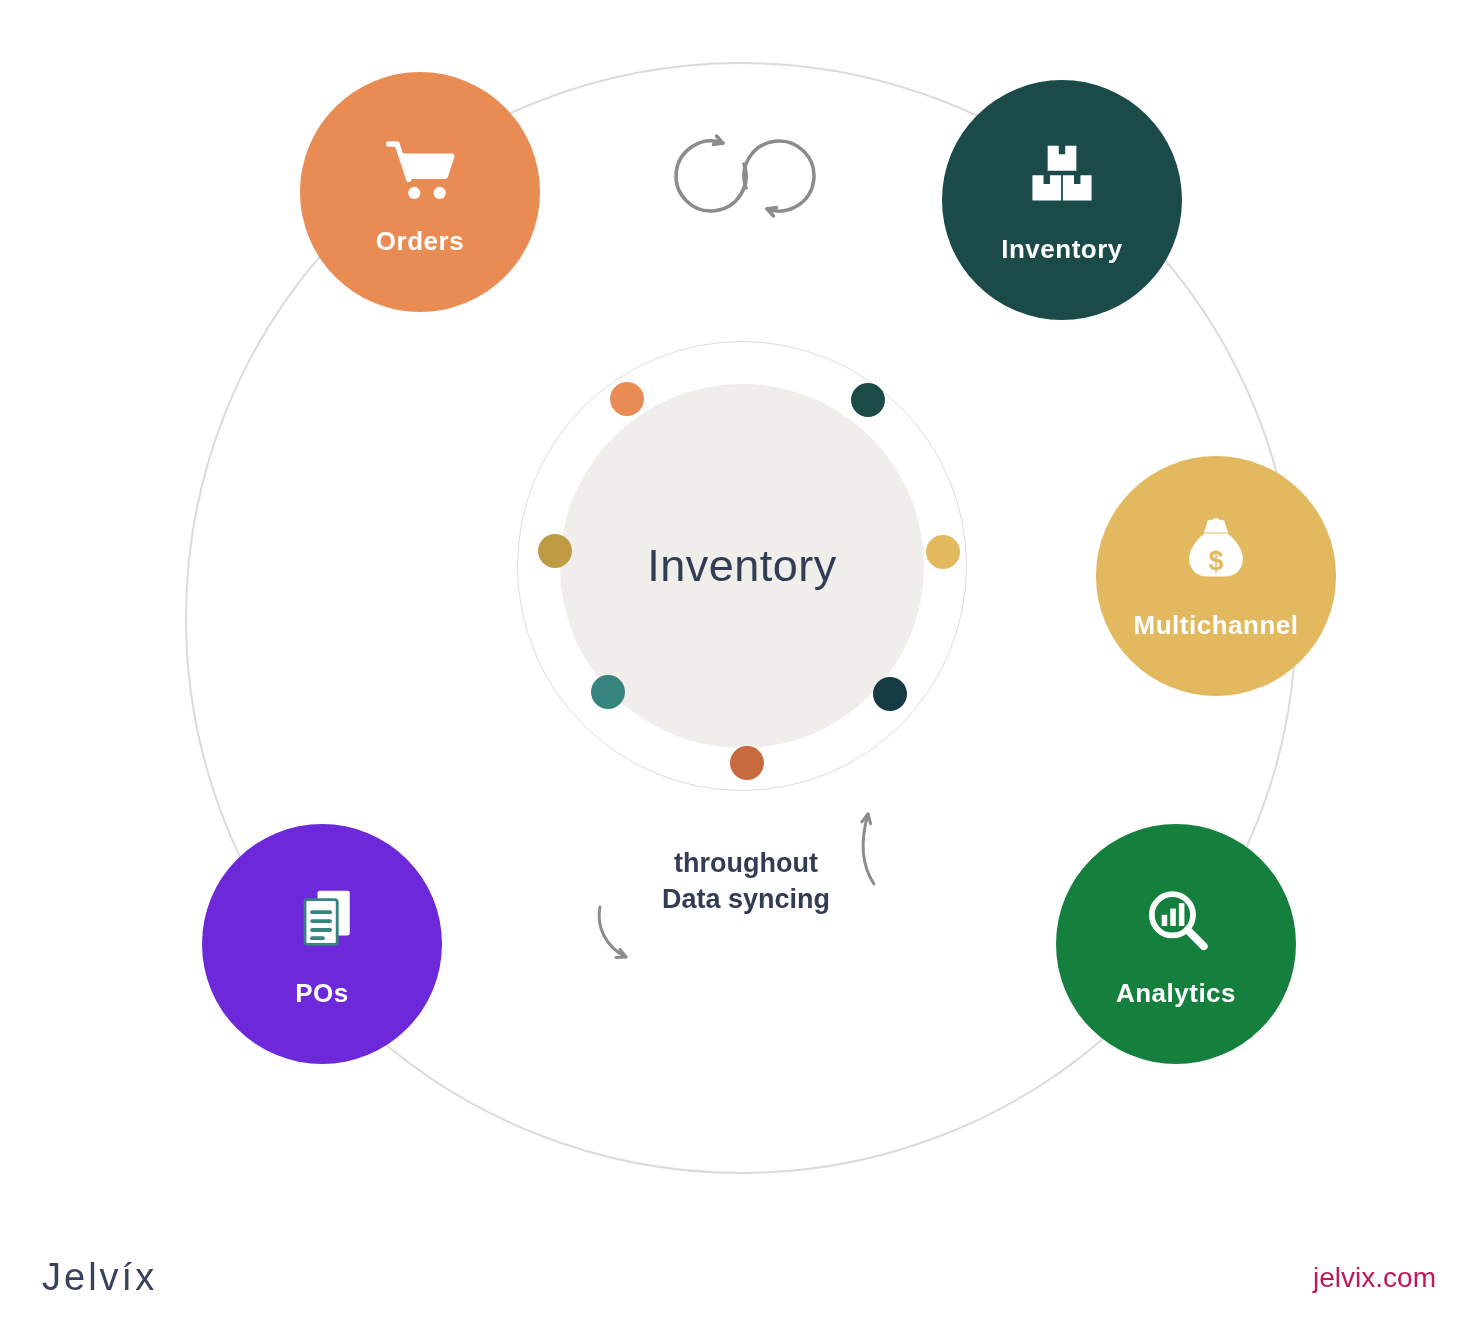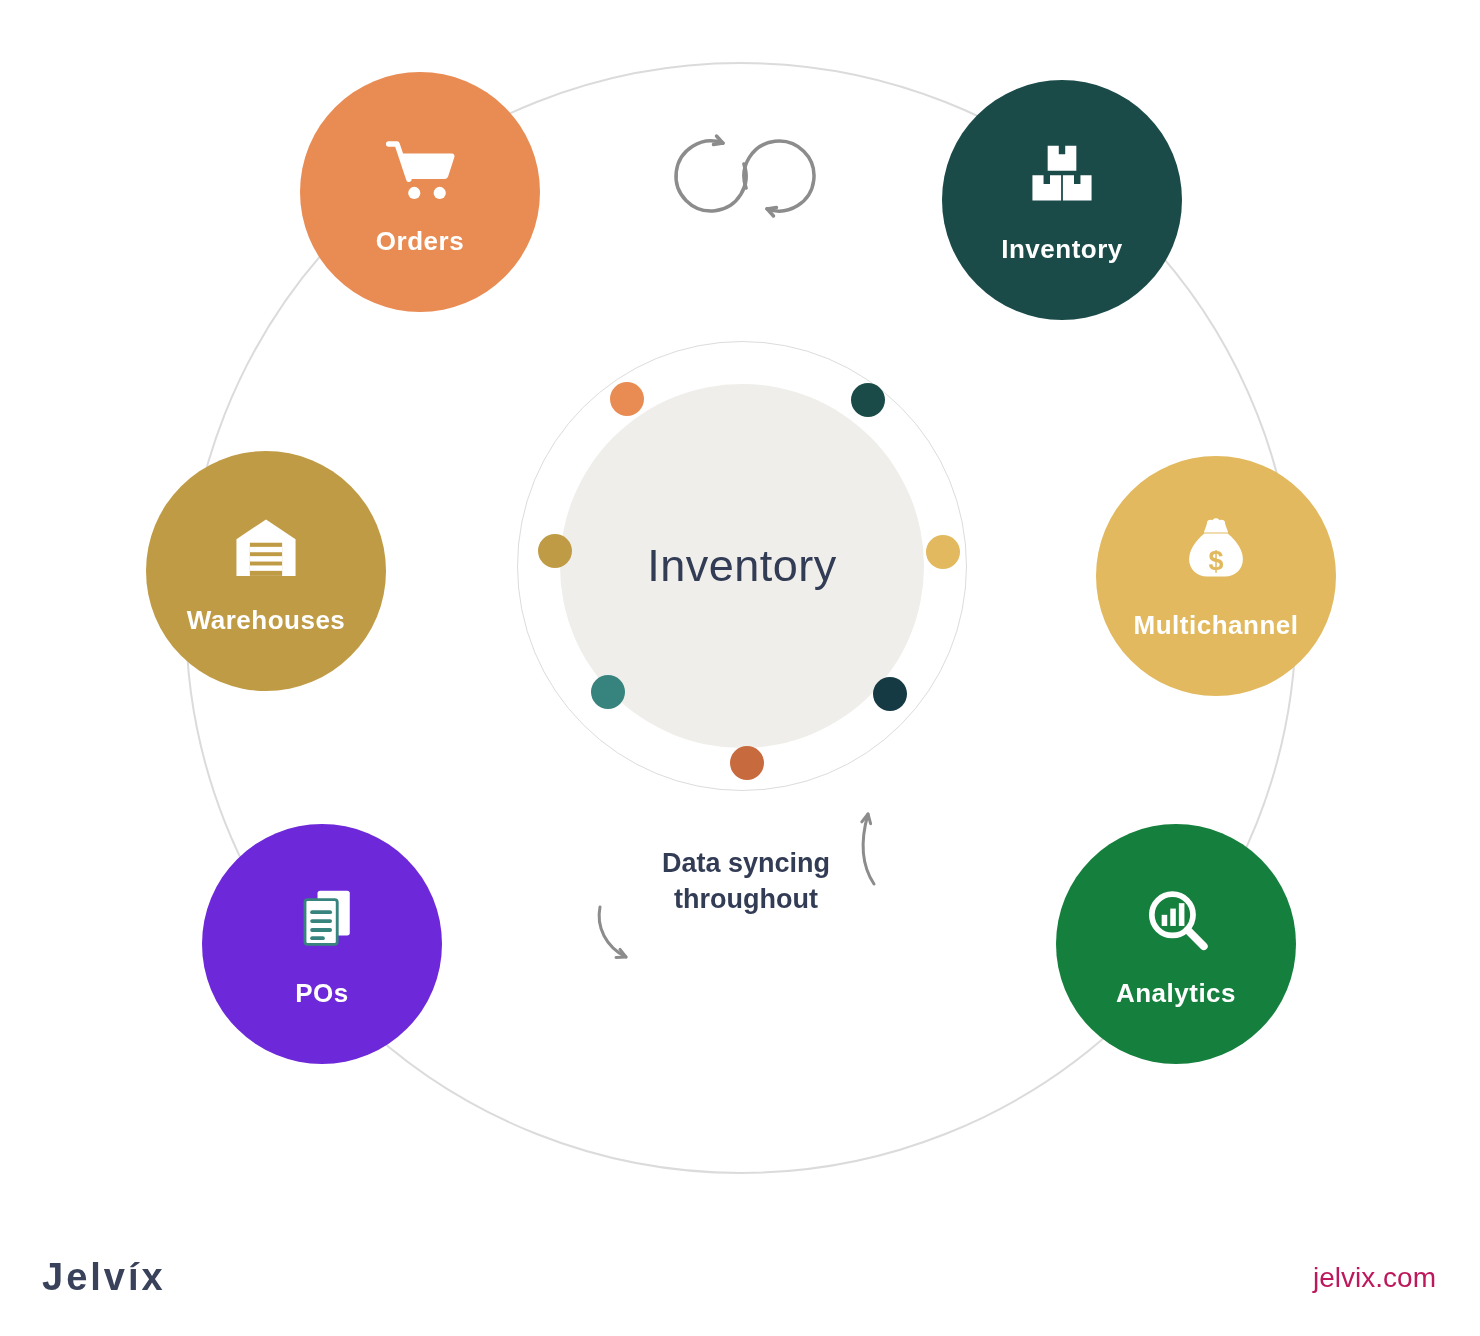--- a/index.html
+++ b/index.html
@@ -43,21 +43,21 @@
   .sync-note{
     position:absolute;left:586px;top:846px;width:320px;text-align:center;
     color:#333C55;font-size:27px;line-height:1.32;font-weight:700;
   }
   .sync-note span{display:block;}
   .arrow-up{position:absolute;left:852px;top:806px;width:34px;height:84px;}
   .arrow-down{position:absolute;left:592px;top:901px;width:52px;height:66px;}
   
   .logo{
     position:absolute;left:42px;top:1256px;color:#39425A;font-size:38px;
-    font-weight:700;letter-spacing:3px;
+    font-weight:400;letter-spacing:3px;
   }
   .website{
     position:absolute;right:44px;top:1262px;color:#be185d;font-size:28px;font-weight:400;
   }
 </style>
 </head>
 <body>
 
 <div class="canvas">
 
@@ -147,36 +147,24 @@
           <line x1="18.5" y1="18.5" x2="28.5" y2="18.5"></line>
           <line x1="18.5" y1="23.5" x2="28.5" y2="23.5"></line>
           <line x1="18.5" y1="28.5" x2="28.5" y2="28.5"></line>
           <line x1="18.5" y1="33" x2="24.5" y2="33"></line>
         </g>
       </svg>
     </div>
     <div class="label">POs</div>
   </div>
 
-  <div class="node" style="left: 146px; top: 451px; background-color: rgb(192, 155, 69); --c: #C09B45;">
-    <div class="icon">
-      <svg viewBox="0 0 48 48">
-        <path d="M7.5 18.5 L24 7.5 L40.5 18.5 V39 H7.5 Z" fill="#fff"></path>
-        <rect class="cut" x="15" y="20.5" width="18" height="18.5"></rect>
-        <rect x="15" y="22.8" width="18" height="3" fill="#fff"></rect>
-        <rect x="15" y="28" width="18" height="3" fill="#fff"></rect>
-        <rect x="15" y="33.2" width="18" height="3" fill="#fff"></rect>
-      </svg>
-    </div>
-    <div class="label">Warehouses</div>
-  </div>
 
   <div class="sync-note">
+    <span>throughout</span>
     <span>Data syncing</span>
-    <span>throughout</span>
   </div>
   <svg class="arrow-up" viewBox="0 0 34 84">
     <g fill="none" stroke="#8C8C8C" stroke-width="3" stroke-linecap="round" stroke-linejoin="round">
       <path d="M22 78 C10 60 8 36 16 8"></path>
       <path d="M18.6 17.7 L16 8 L9.8 15.9"></path>
     </g>
   </svg>
   <svg class="arrow-down" viewBox="0 0 52 66">
     <g fill="none" stroke="#8C8C8C" stroke-width="3" stroke-linecap="round" stroke-linejoin="round">
       <path d="M8 6 C4 26 14 46 34 56"></path>

